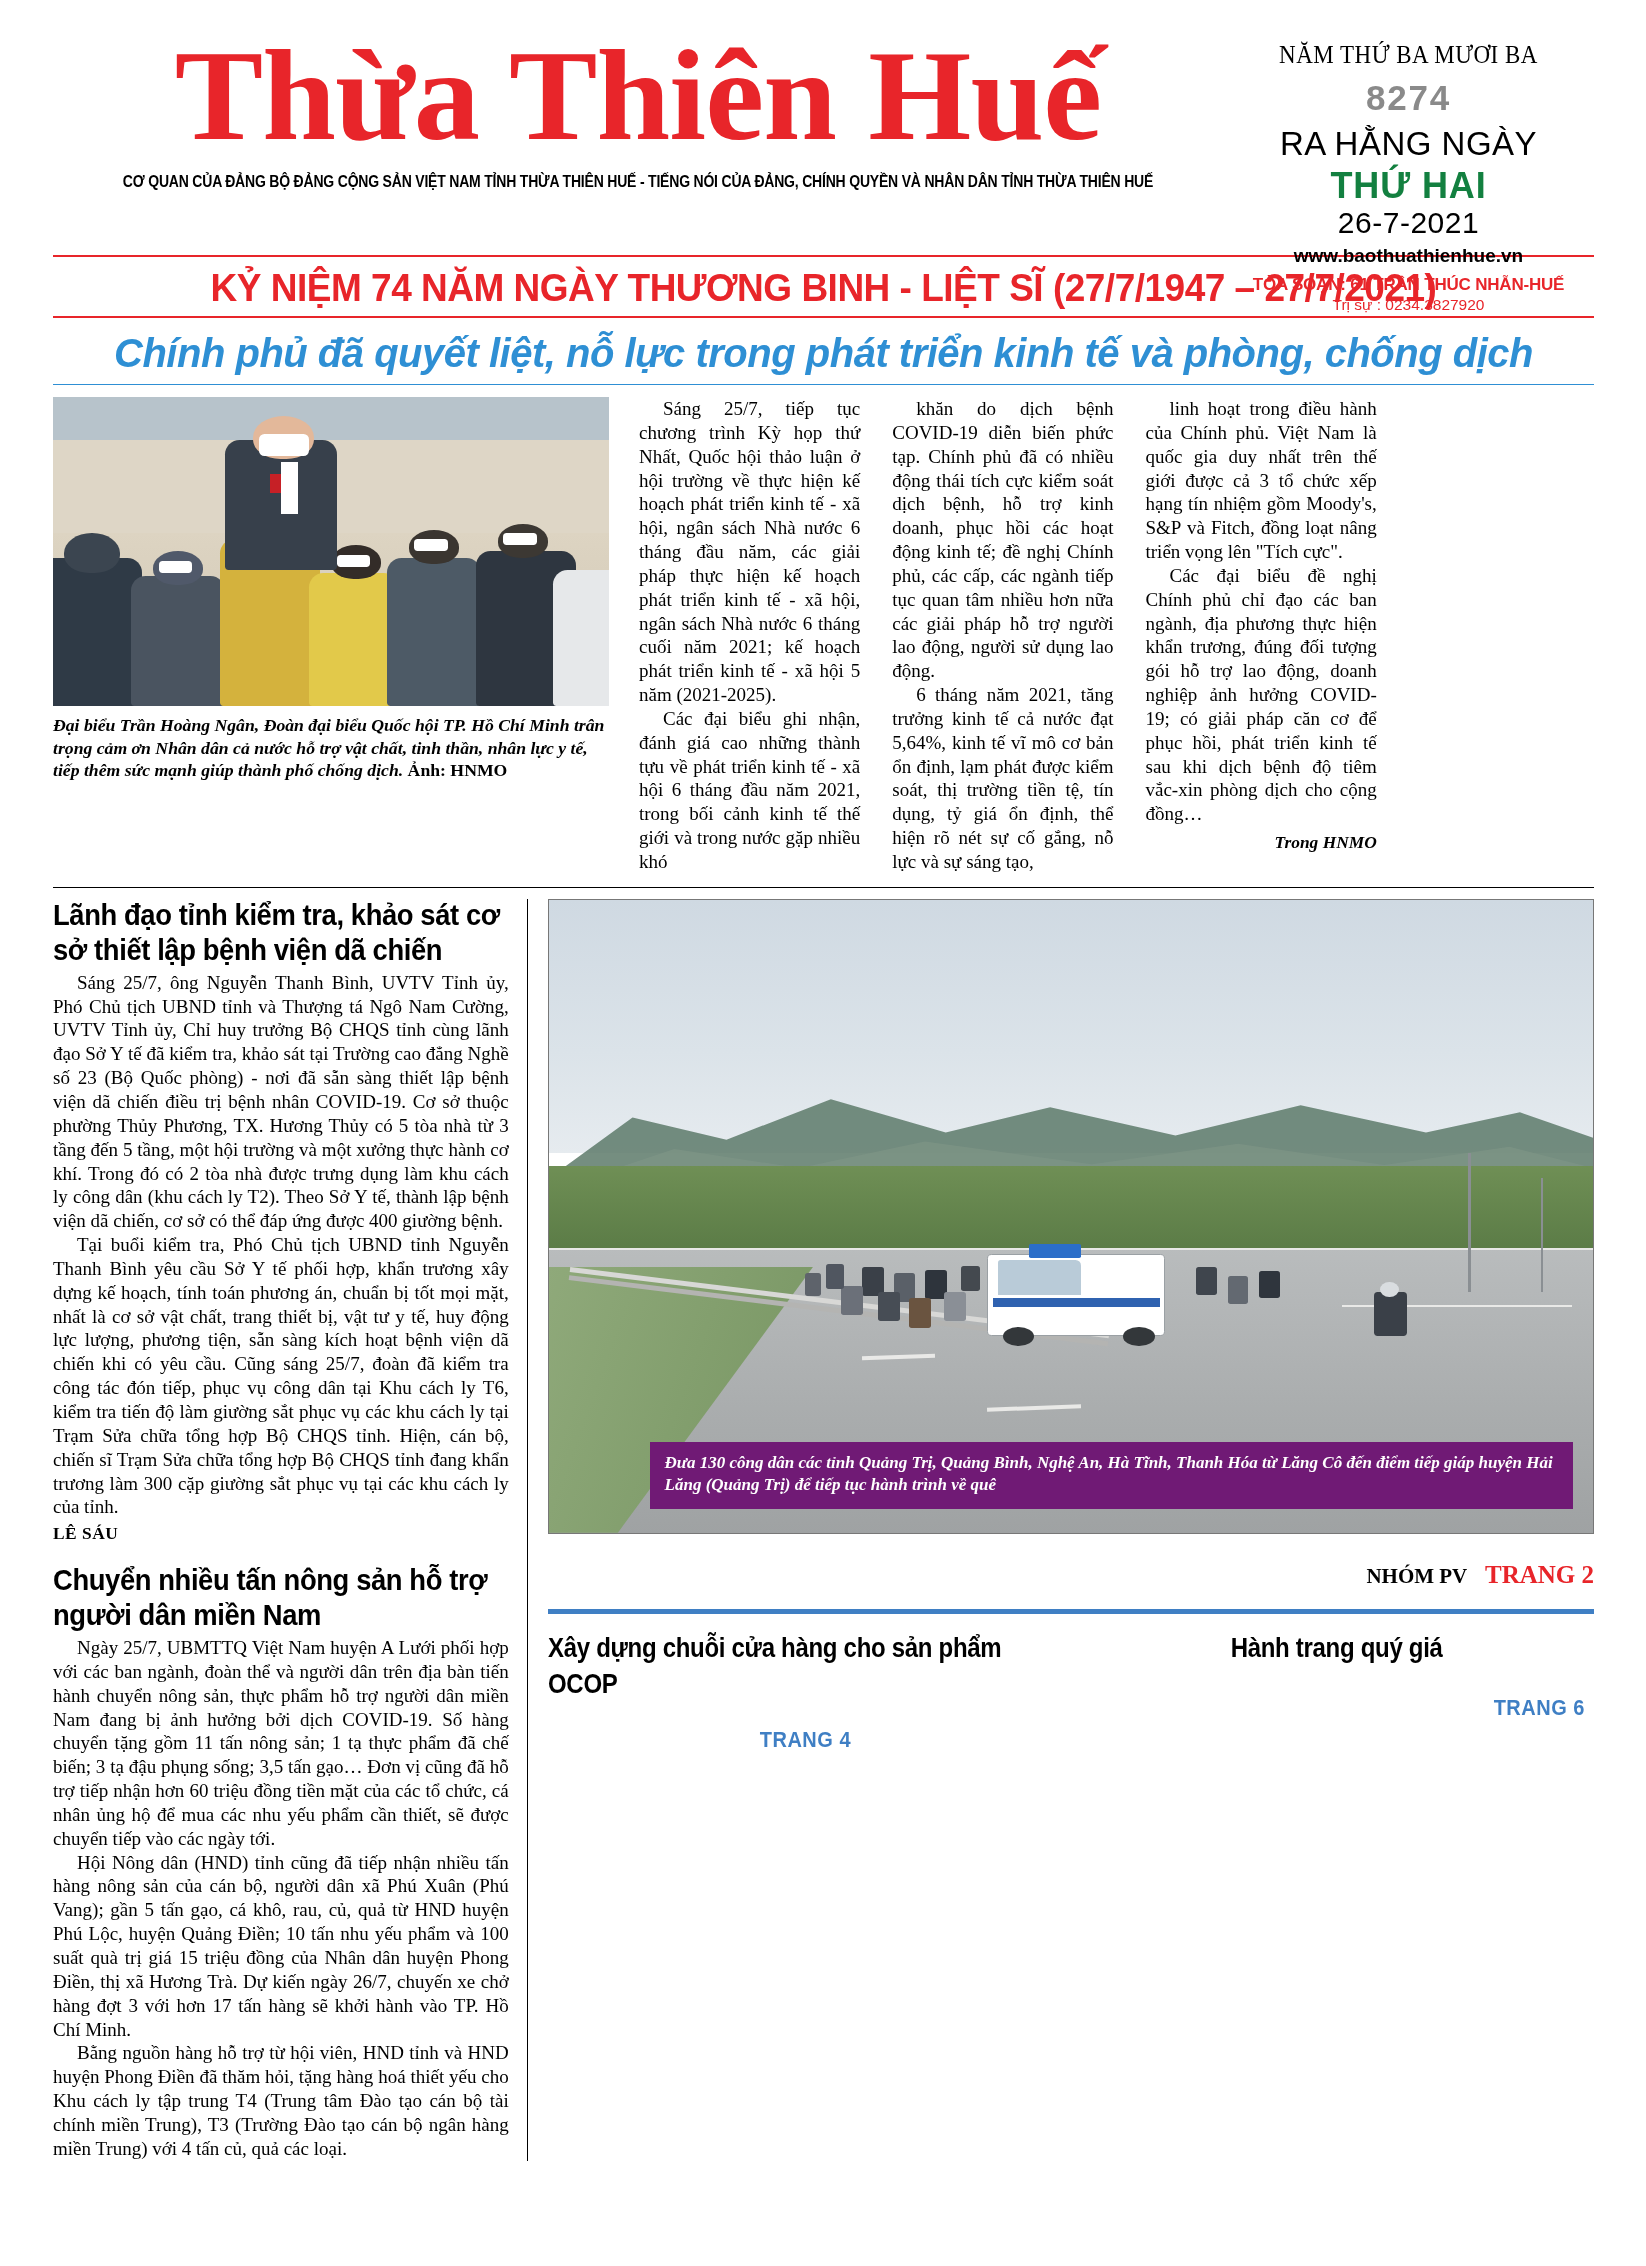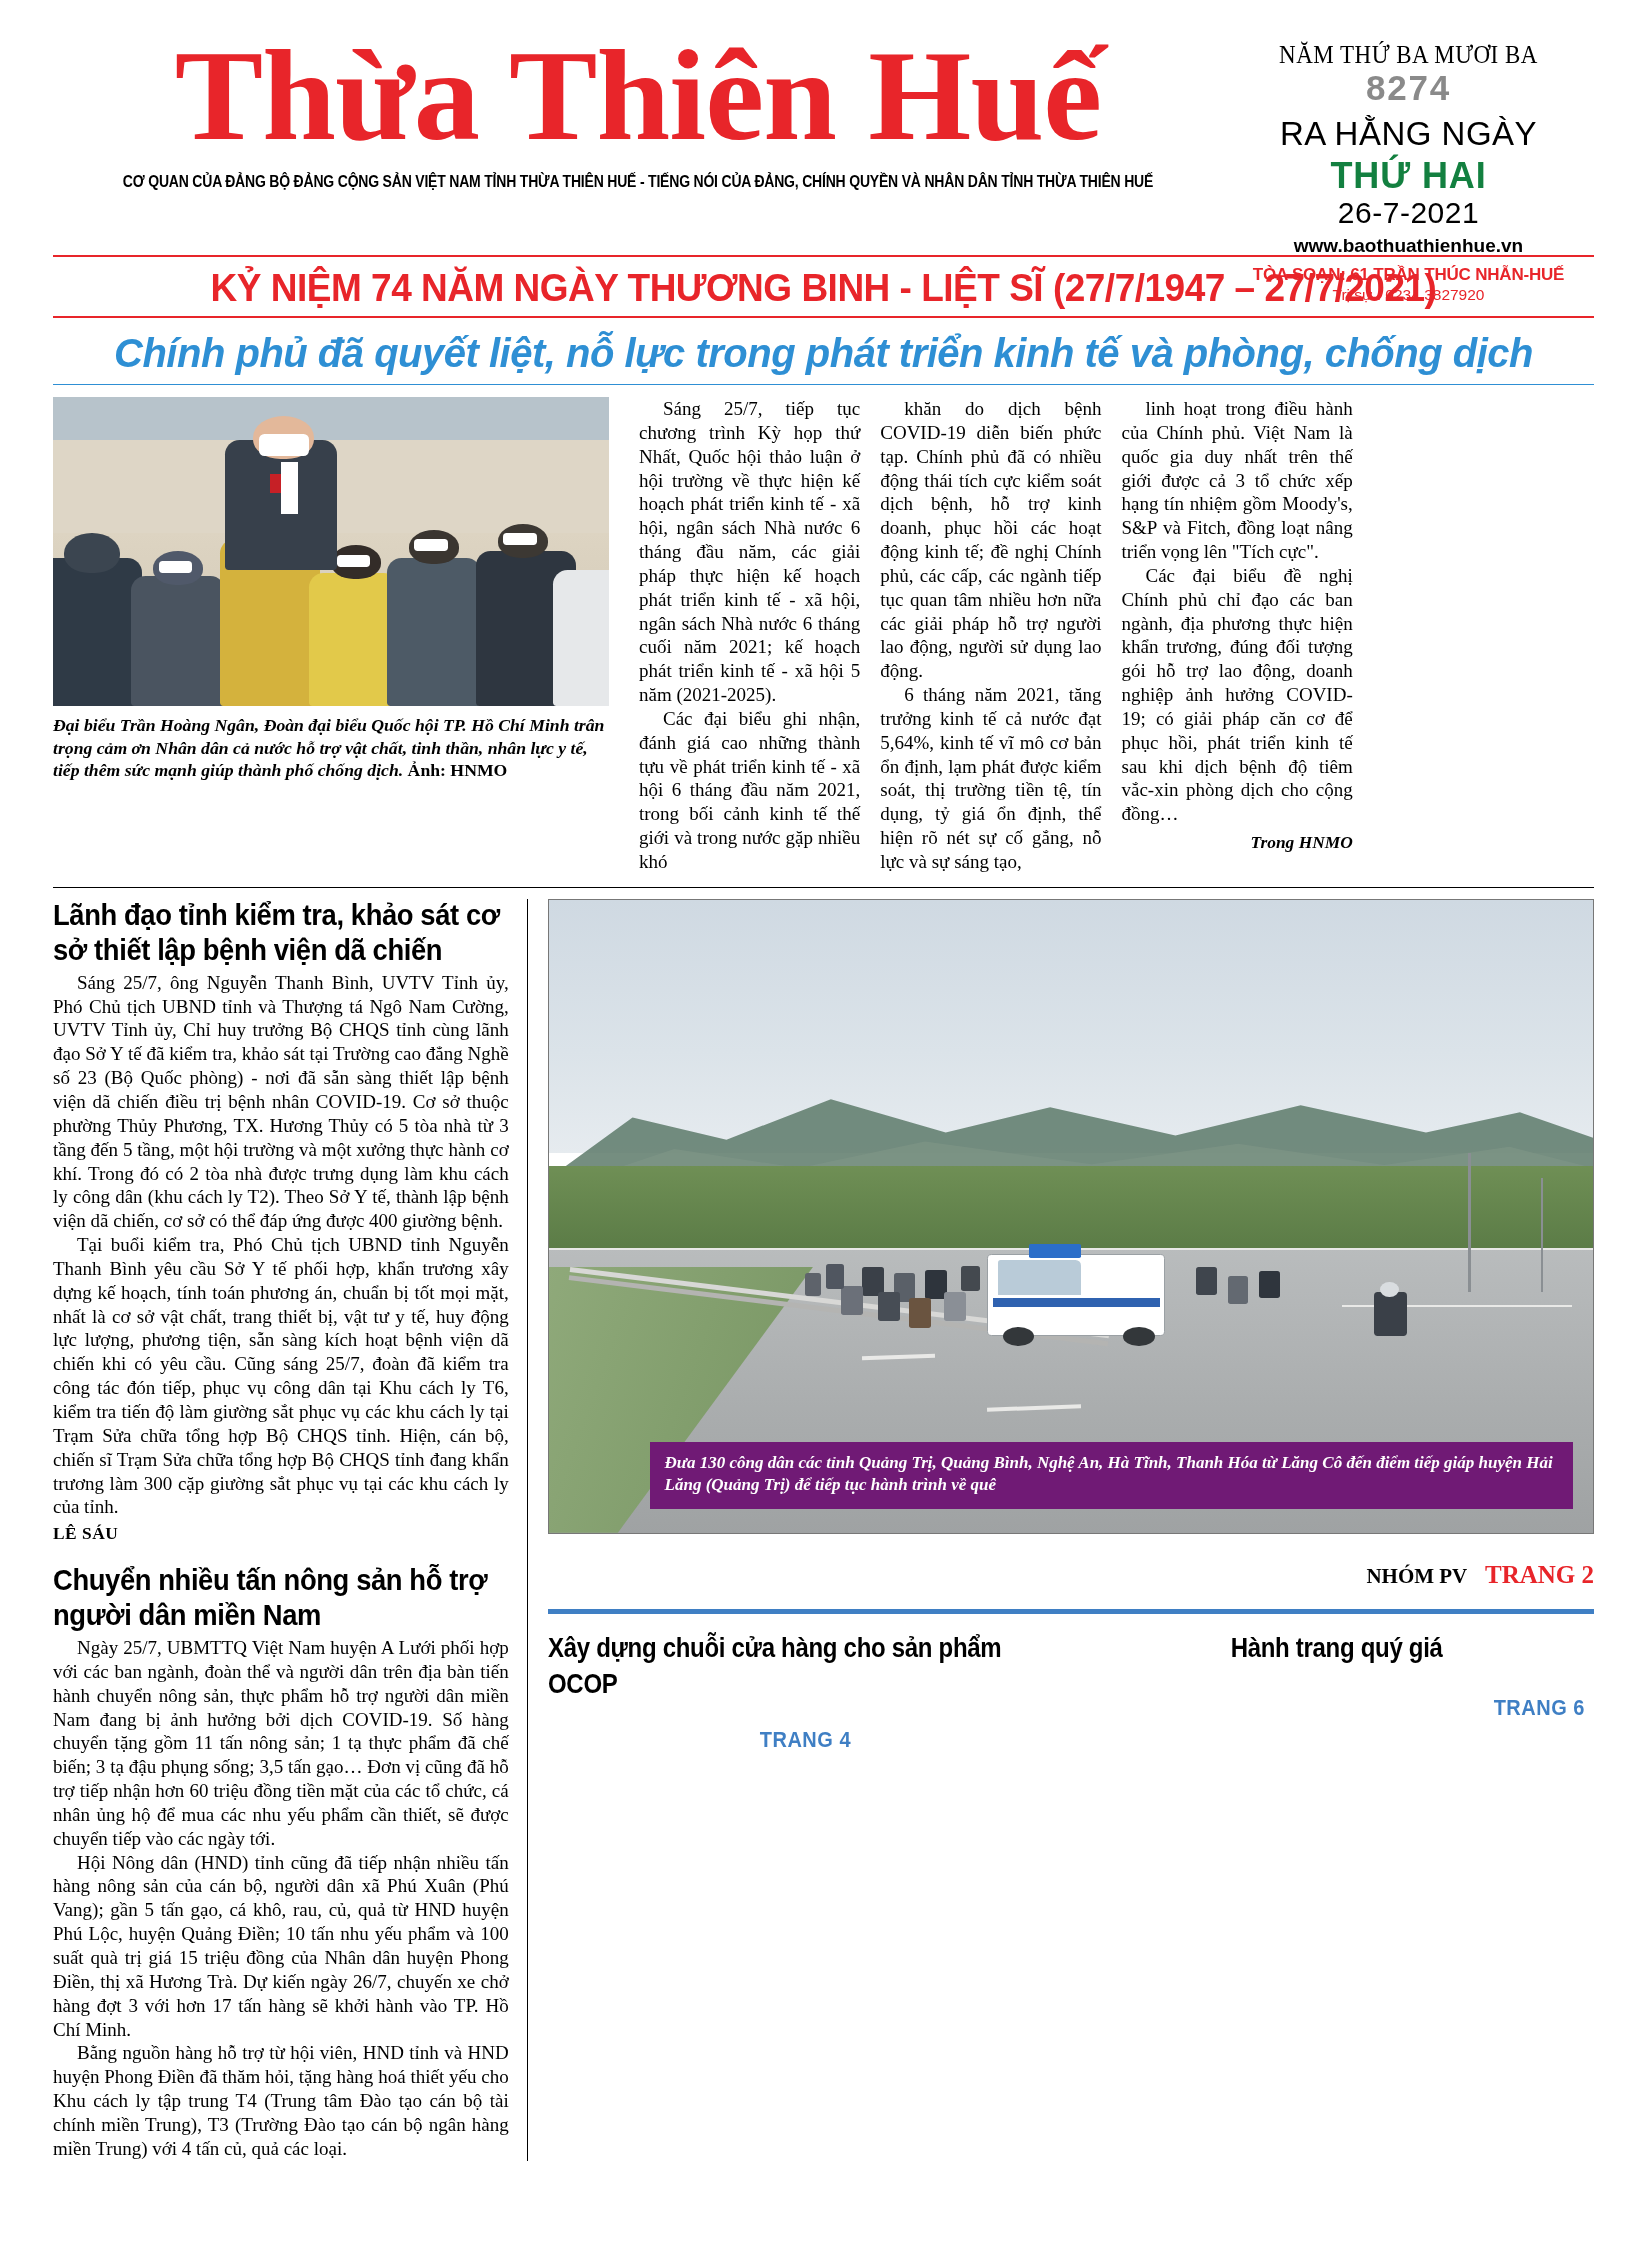--- a/index.html
+++ b/index.html
@@ -44,21 +44,21 @@
     flex:1; text-align:center; padding-top:37px; position:relative;
   }
   .mr-year {
     font-family:"Liberation Serif", serif;
     font-size:23px; letter-spacing:0.5px;
     transform:scaleY(1.05);
   }
   .mr-issue {
     font-family:"Liberation Sans", sans-serif;
     font-weight:bold; font-size:35px; color:#8a8a8a;
-    letter-spacing:1.8px; line-height:1.05; margin-top:1px;
+    letter-spacing:1.8px; line-height:1.05; margin-top:11px;
   }
   .mr-daily {
     font-family:"Liberation Sans", sans-serif;
     font-size:33px; letter-spacing:0.5px; margin-top:8.2px;
   }
   .mr-day {
     font-family:"Liberation Sans", sans-serif;
     font-weight:bold; font-size:36px; color:#138040;
     letter-spacing:0.9px; margin-top:3.7px; line-height:1.05;
   }
@@ -115,21 +115,21 @@
   .photo {
     width:100%; height:309px; position:relative; overflow:hidden;
     background:#cfd7dd;
   }
   .caption {
     font-family:"Liberation Serif", serif;
     font-style:italic; font-weight:bold;
     font-size:17.7px; line-height:1.27; margin-top:8.2px;
   }
   .caption .src { font-style:normal; }
-  .top-cols { flex:1; display:flex; gap:0; }
+  .top-cols { flex:1; display:flex; gap:12px; }
   .tcol { width:25%; padding:0 10px; }
   .tcol:last-child { padding-right:0; }
   .body-txt {
     font-family:"Liberation Serif", serif;
     font-size:19px;
     line-height:1.255;
     text-align:justify;
     text-justify:inter-word;
     hyphens:auto;
   }

